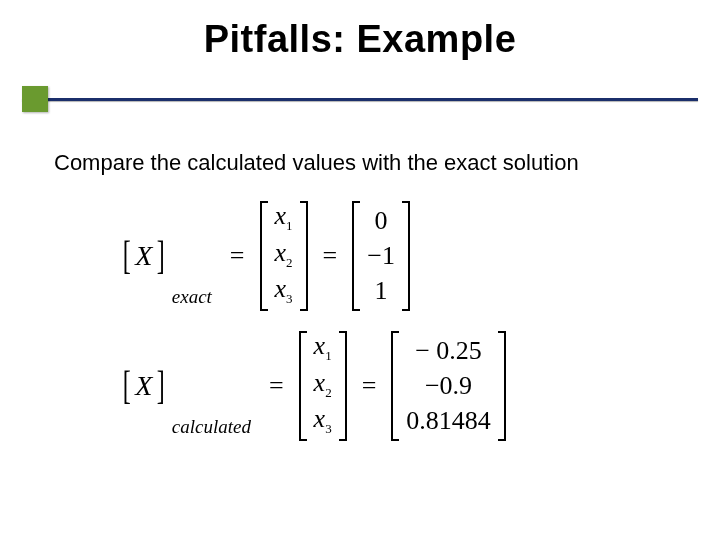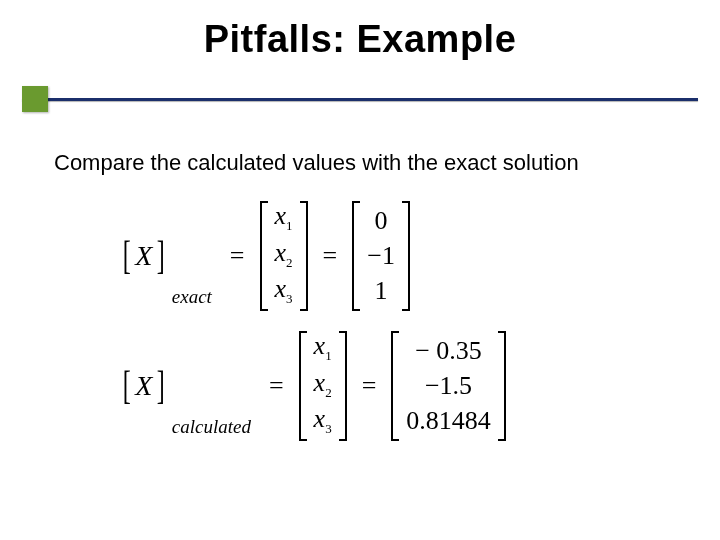--- a/index.html
+++ b/index.html
@@ -228,22 +228,22 @@
 
       <span class="eqsign">=</span>
 
       <span class="colvec h3">
         <span class="tall-bracket h3">
           <svg viewBox="0 0 14 112" preserveAspectRatio="none">
               <path d="M11 2 H4 V110 H11" fill="none" stroke="#000" stroke-width="2"></path>
             </svg>
         </span>
         <span class="col">
-          <span class="cell">− 0.35</span>
-          <span class="cell">−1.5</span>
+          <span class="cell">− 0.25</span>
+          <span class="cell">−0.9</span>
           <span class="cell">0.81484</span>
         </span>
         <span class="tall-bracket h3">
           <svg viewBox="0 0 14 112" preserveAspectRatio="none">
               <path d="M3 2 H10 V110 H3" fill="none" stroke="#000" stroke-width="2"></path>
             </svg>
         </span>
       </span>
     </div>
 

